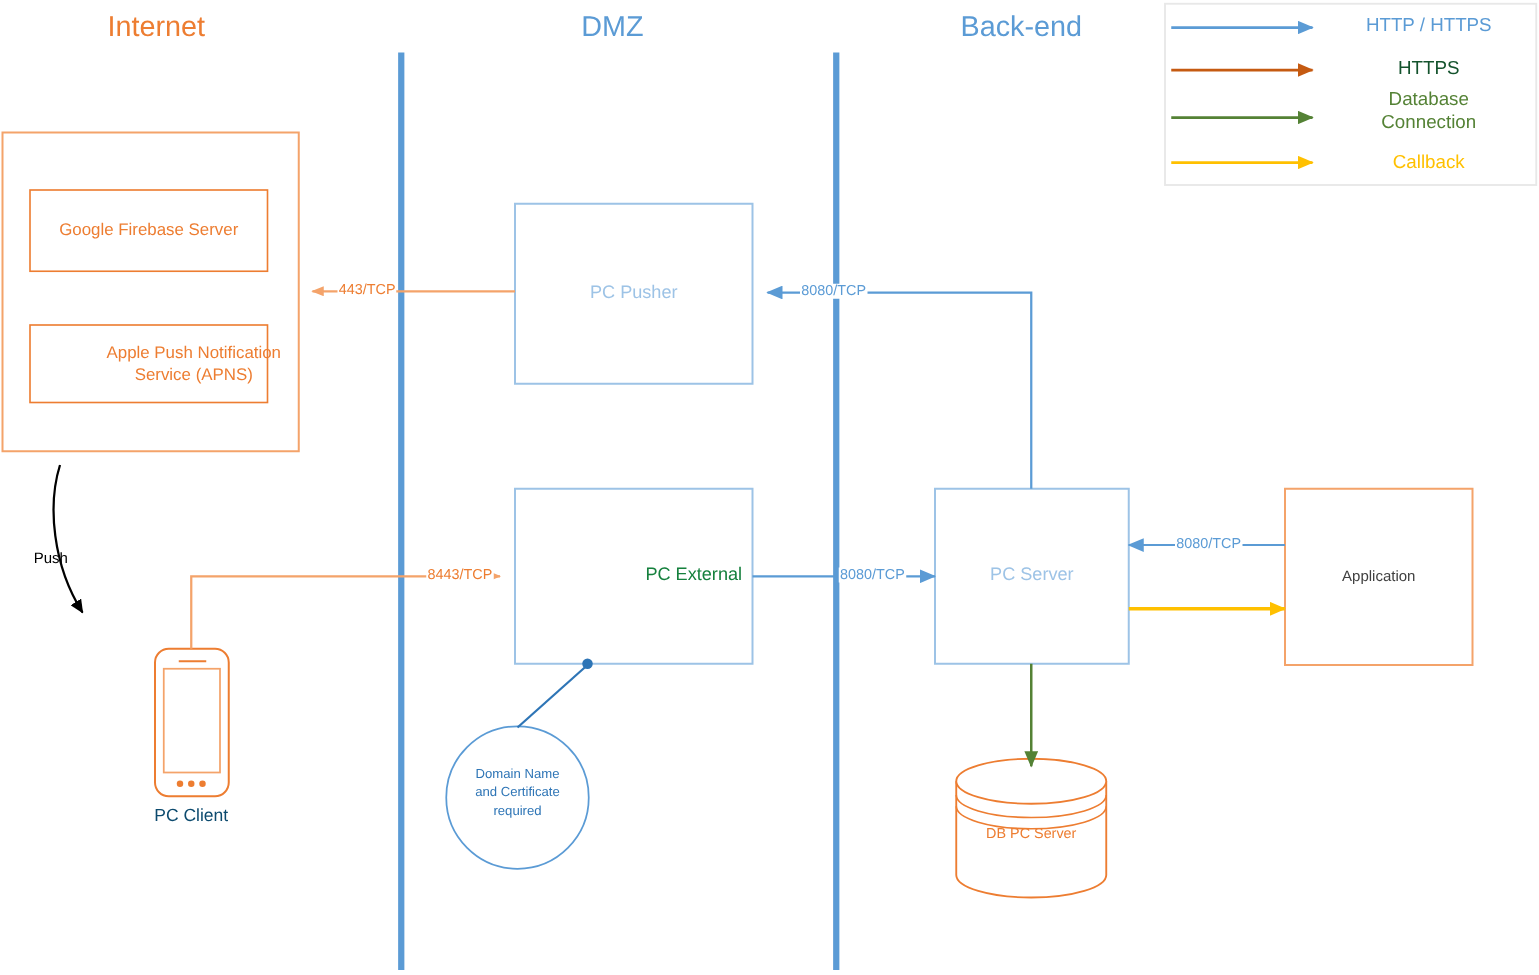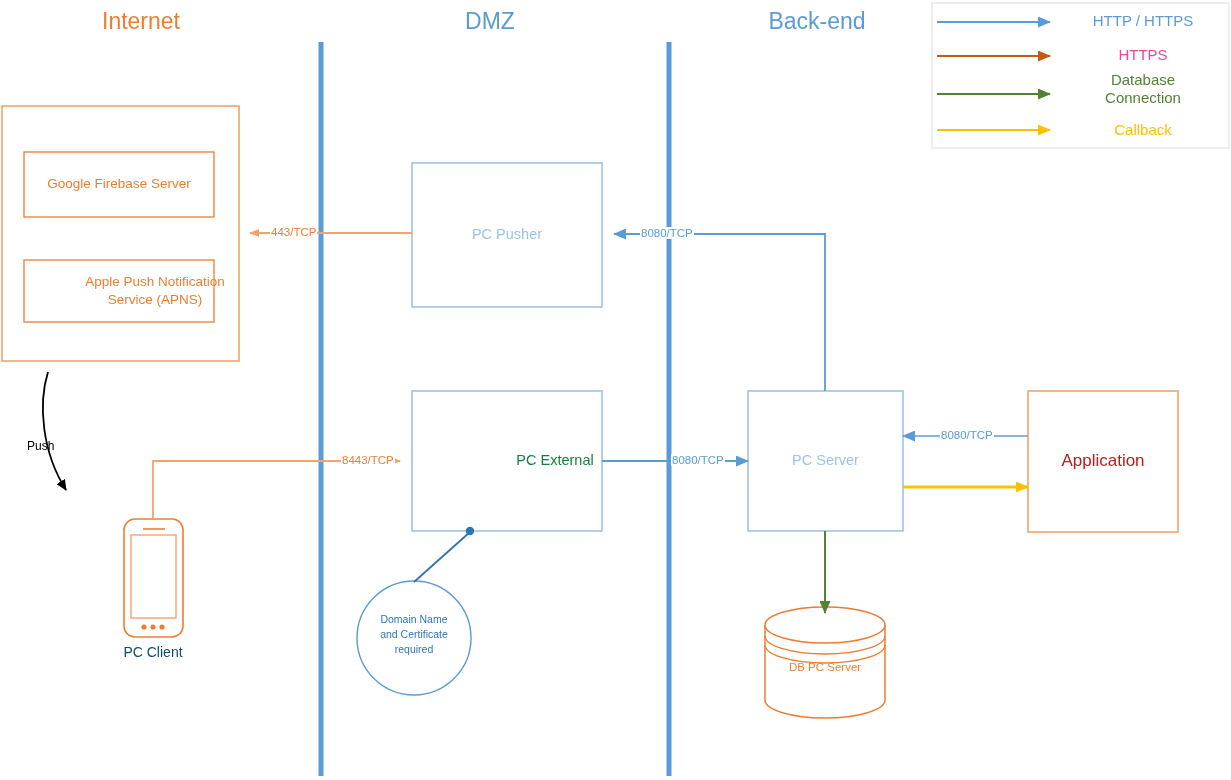--- a/index.html
+++ b/index.html
@@ -192,26 +192,26 @@
 
     <g>
       <line x1="903" y1="487" x2="1028" y2="487" stroke="#FFC000" stroke-width="2.8" marker-end="url(#ah-yellow)"></line>
     </g>
 
     <g>
       <line x1="825" y1="531" x2="825" y2="613" stroke="#548235" stroke-width="2" marker-end="url(#ah-green)"></line>
     </g>
   </svg>
 
-  <div class="zone-title" style="left:61px; top:8px; width:160px; color:#ED7D31;">Internet</div>
+  <div class="zone-title" style="left:45px; top:8px; width:160px; color:#ED7D31;">Internet</div>
   <div class="zone-title" style="left:410px; top:8px; width:160px; color:#5B9BD5;">DMZ</div>
   <div class="zone-title" style="left:737px; top:8px; width:160px; color:#5B9BD5;">Back-end</div>
 
   <div class="legend-label" style="left:1062px; top:12px; width:162px; color:#5B9BD5;">HTTP / HTTPS</div>
-  <div class="legend-label" style="left:1062px; top:46px; width:162px; color:#ec4899;">HTTPS</div>
+  <div class="legend-label" style="left:1062px; top:46px; width:162px; color:#14532d;">HTTPS</div>
   <div class="legend-label" style="left:1062px; top:71px; width:162px; color:#548235;">
     <div>Database</div>
     <div>Connection</div>
   </div>
   <div class="legend-label" style="left:1062px; top:121px; width:162px; color:#FFC000;">Callback</div>
 
   <div class="box-label" style="left:24px; top:152px; width:190px; height:65px; color:#ED7D31;">Google Firebase Server</div>
 
   <div class="box-label" style="left:24px; top:260px; width:190px; height:62px; color:#ED7D31; flex-direction:column;padding-left:36px;">
     <span>Apple Push Notification</span>
@@ -219,21 +219,21 @@
   </div>
 
   <div class="node-caption" style="left:93px; top:644px; width:120px; color:#0c4a6e;">PC Client</div>
 
   <div class="box-label" style="left:412px; top:163px; width:190px; height:144px; color:#9DC3E6; font-size:14.5px;">PC Pusher</div>
 
   <div class="box-label" style="left:412px; top:391px; width:190px; height:140px; color:#15803d; font-size:14.5px;padding-left:48px;">PC External</div>
 
   <div class="box-label" style="left:748px; top:391px; width:155px; height:140px; color:#9DC3E6; font-size:14.5px;">PC Server</div>
 
-  <div class="box-label" style="left:1028px; top:391px; width:150px; height:141px; color:#b91c1c; font-size:17px;">Application</div>
+  <div class="box-label" style="left:1028px; top:391px; width:150px; height:141px; color:#404040; font-size:12px;">Application</div>
 
   <div class="box-label" style="left:765px; top:645px; width:120px; height:45px; color:#ED7D31; font-size:11.5px;">DB PC Server</div>
 
   <div class="callout-text" style="left:357px; top:612px; width:114px; color:#2E75B6;">
     <div>Domain Name</div>
     <div>and Certificate</div>
     <div>required</div>
   </div>
 
   <div class="edge-label" style="left:270px; top:226px; color:#ED7D31;">443/TCP</div>

